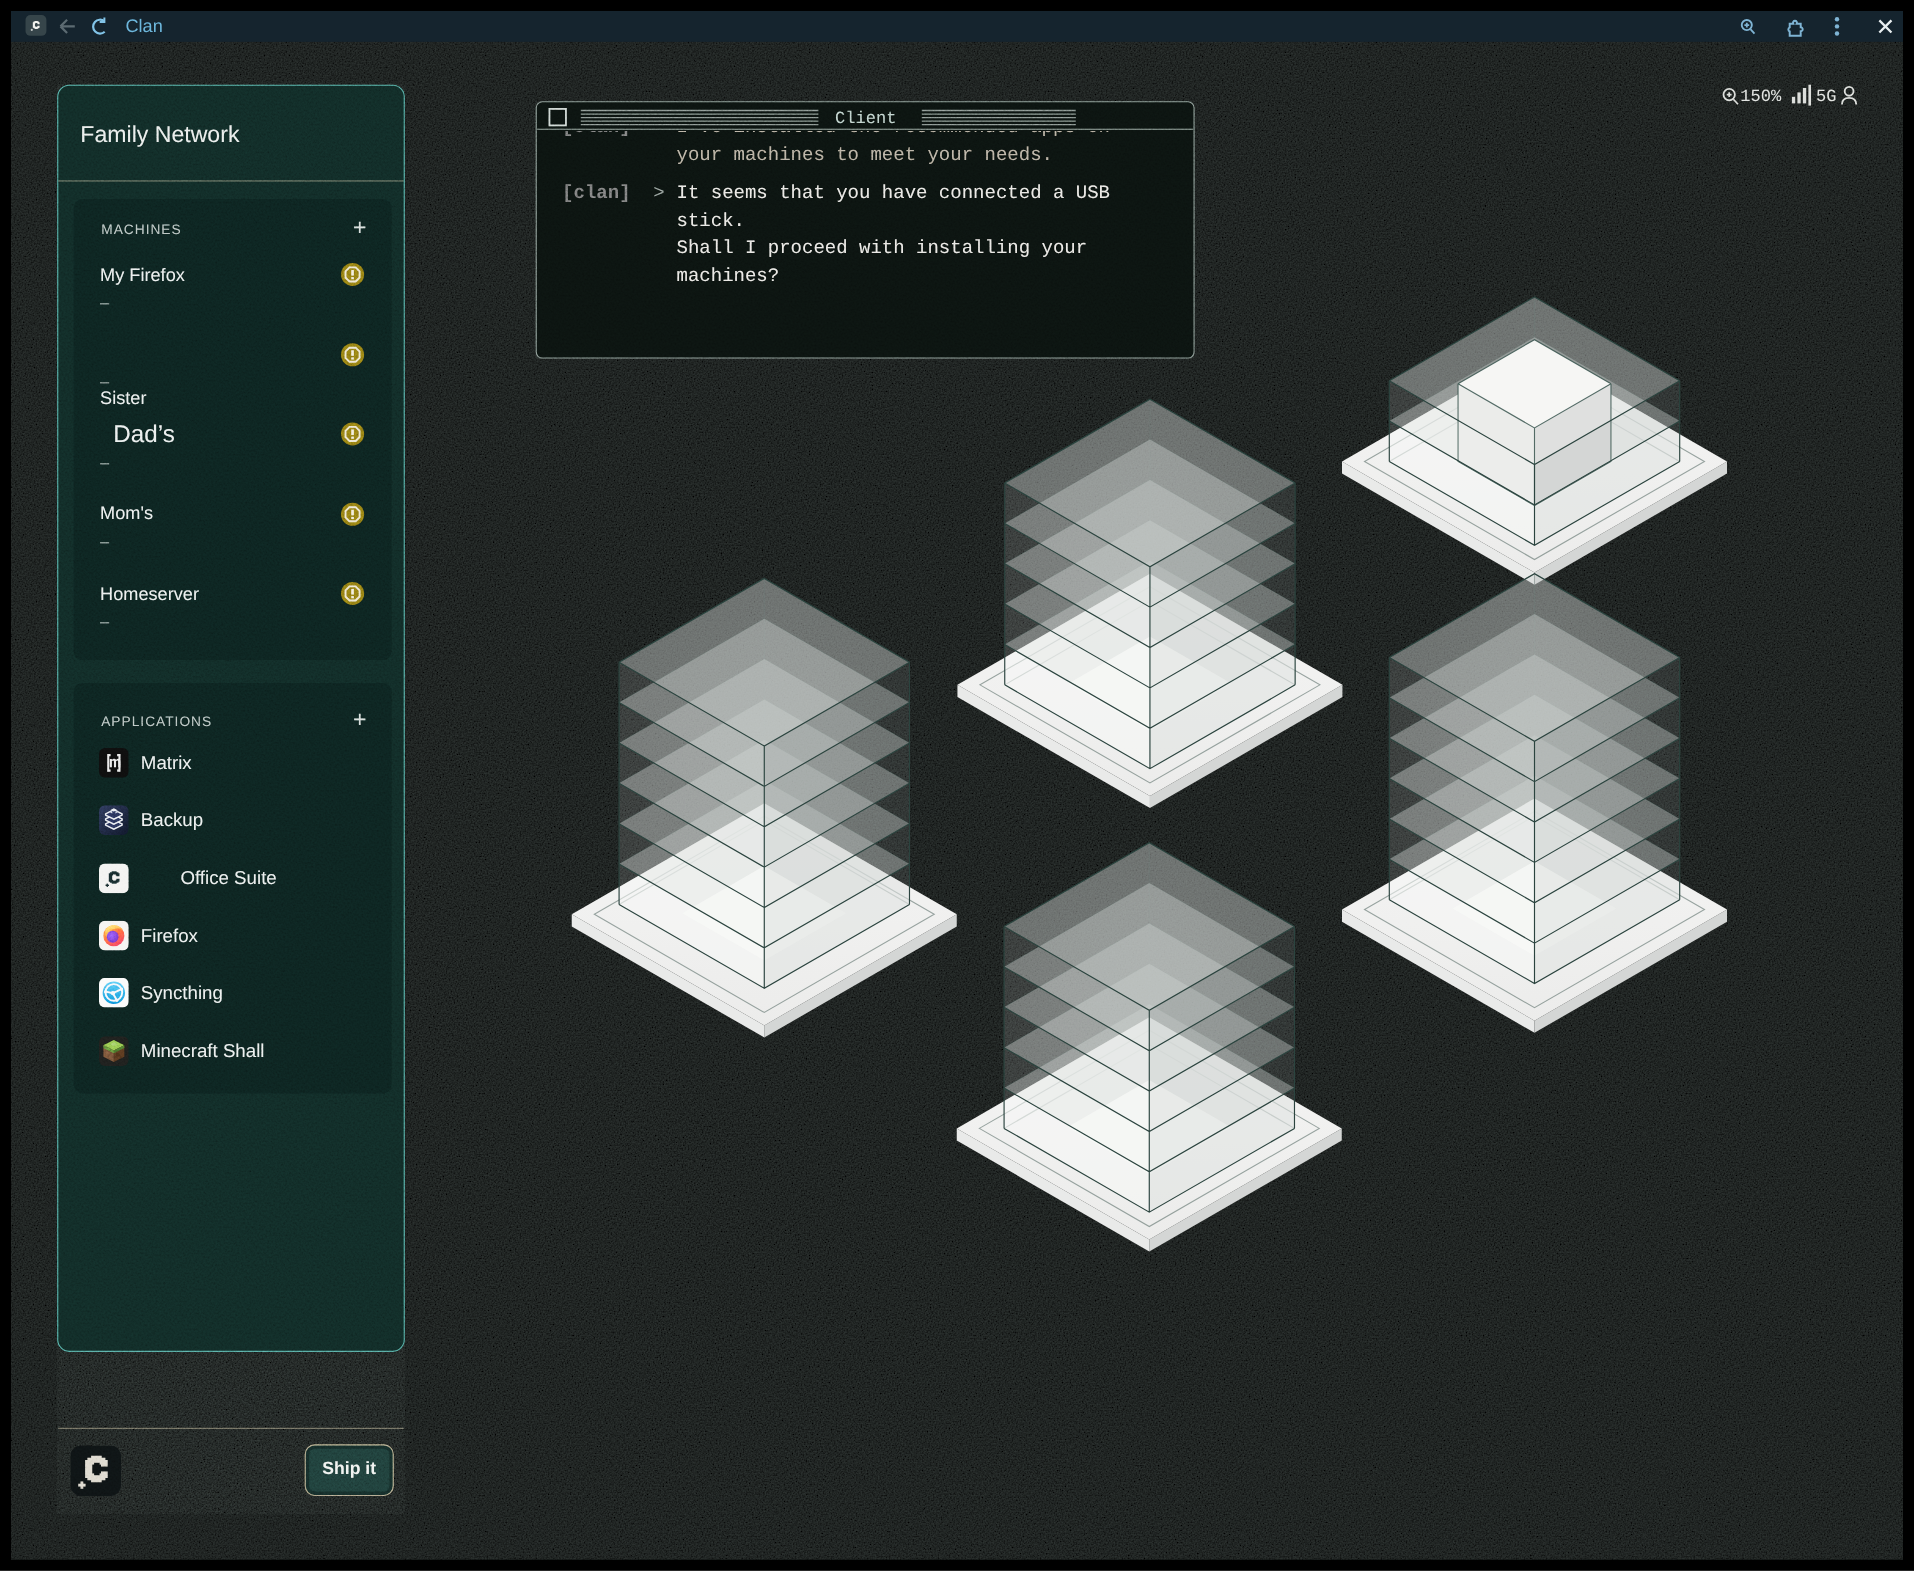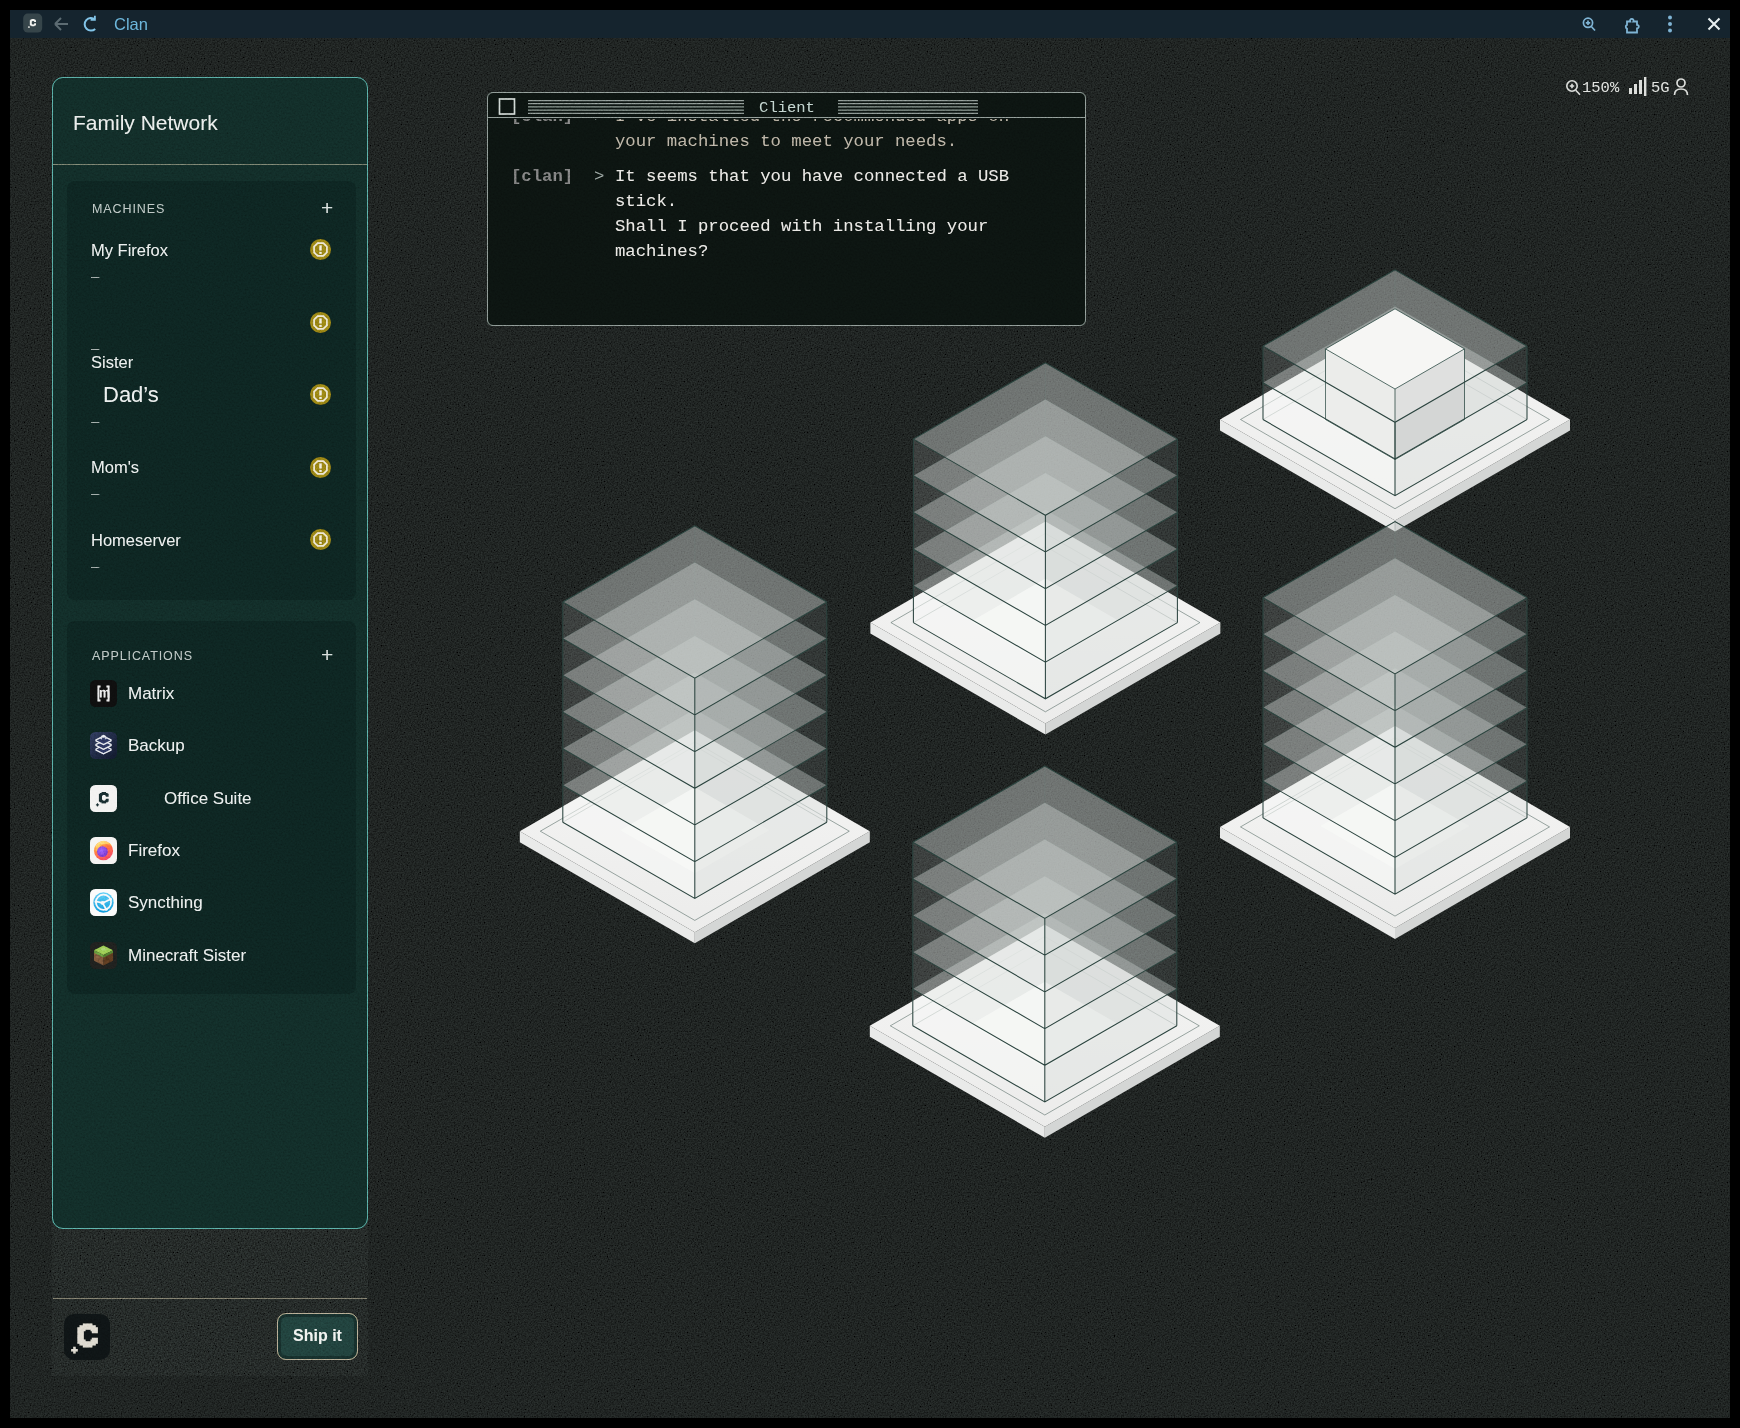--- a/index.html
+++ b/index.html
@@ -282,21 +282,21 @@
         <polygon points="13.5,3.5 23,8.25 13.5,13 4,8.25" fill="#8bc34a"></polygon>
         <polygon points="5.8,7.4 8,8.5 6,9.5 4.4,8.5" fill="#7cb342"></polygon>
         <polygon points="13.5,5.5 17,7.25 13.5,9 10,7.25" fill="#9ccc65"></polygon>
         <polygon points="4,8.25 13.5,13 13.5,23.5 4,18.75" fill="#6d4c33"></polygon>
         <polygon points="23,8.25 13.5,13 13.5,23.5 23,18.75" fill="#53351d"></polygon>
         <polygon points="4,8.25 13.5,13 13.5,15.5 4,10.75" fill="#5d8f38"></polygon>
         <polygon points="23,8.25 13.5,13 13.5,15.5 23,10.75" fill="#46702a"></polygon>
         <rect x="6" y="13.5" width="2.5" height="2.5" fill="#7a573c"></rect>
         <rect x="15.5" y="15.5" width="3" height="3" fill="#472c16"></rect>
       </svg>
-      <div style="position:absolute;left:38px;top:0;height:27px;line-height:27px;font-size:17px;color:#e9edec;">Minecraft Sister</div>
+      <div style="position:absolute;left:38px;top:0;height:27px;line-height:27px;font-size:17px;color:#e9edec;">Minecraft Shall</div>
     </div>
   <svg width="46" height="46" viewBox="0 0 22 22" style="position:absolute;left:64px;top:1314px;">
     <rect width="22" height="22" rx="4.8" fill="#0d1213"></rect>
     <path d="M9 4.5 H13.6 V5.4 H15.2 V6.3 H16.2 V9.2 H13.3 V8.3 H12.7 V7.5 H10.3 V8.3 H9.5 V12.2 H10.3 V13 H12.7 V12.2 H13.3 V11.3 H16.2 V14.2 H15.2 V15.1 H13.6 V16 H9 V15.1 H7.4 V14.2 H6.4 V6.3 H7.4 V5.4 H9 Z M4.4 15.7 H5.6 V16.7 H6.6 V17.9 H5.6 V18.9 H4.4 V17.9 H3.4 V16.7 H4.4 Z" fill="#d9d4c8"></path>
   </svg>
   <div style="position:absolute;left:277px;top:1313px;width:81px;height:47px;border:1.5px solid #a99e82;
        border-radius:9px;background:#1d3a36;box-shadow:inset 0 0 0 3px #142a27;">
     <div style="width:100%;height:100%;text-align:center;line-height:44px;font-size:16px;
          font-weight:bold;color:#eef1ee;">Ship it</div>
   </div>

